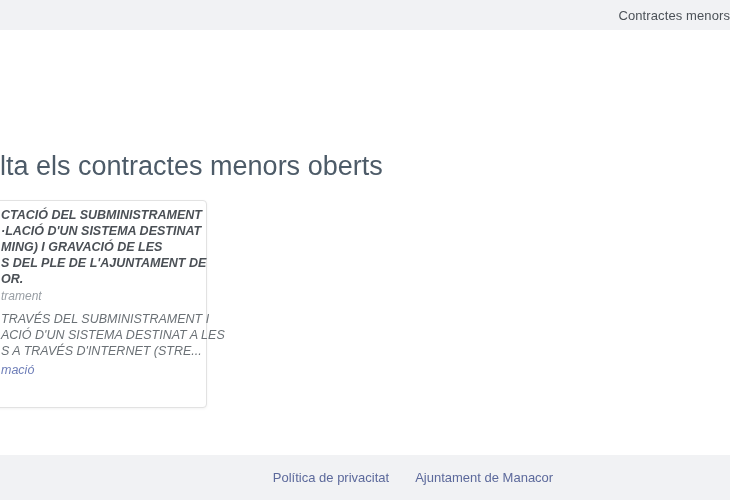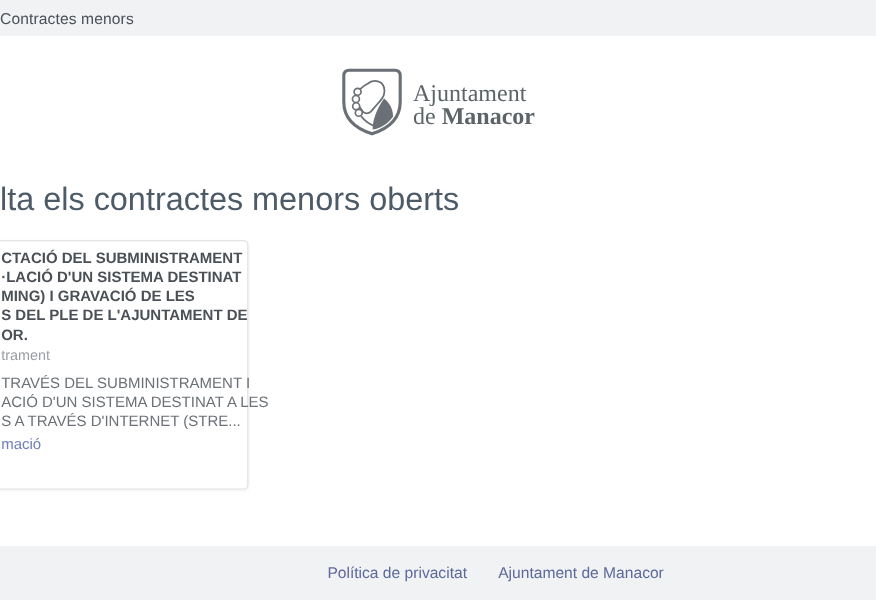--- a/index.html
+++ b/index.html
@@ -21,21 +21,21 @@
 
   
   .topbar {
     position: absolute;
     top: 0; left: 0;
     width: 730px;
     height: 30px;
     background: #f1f2f4;
     display: flex;
     align-items: center;
-    justify-content: flex-start;
+    justify-content: flex-end;
   }
   .topbar-title {
     font-size: 13px;
     color: #4b5157;
     letter-spacing: 0.1px;
   }
 
   
   .logo-row {
     position: absolute;
@@ -84,20 +84,21 @@
     border: 1px solid #e2e2e2;
     border-radius: 4px;
     box-shadow: 0 1px 3px rgba(0,0,0,0.05);
     box-sizing: border-box;
   }
   .card-inner {
     position: absolute;
     top: 6px;
     left: 62px;
     right: 8px;
+    font-style: italic;
   }
   .card-title {
     font-size: 12.5px;
     line-height: 16px;
     font-weight: bold;
     color: #4b5056;
     white-space: nowrap;
   }
   .card-category {
     margin-top: 2px;
@@ -148,41 +149,20 @@
 </style>
 </head>
 <body>
 
 <div class="viewport">
 
   <div class="topbar">
     <span class="topbar-title">Contractes menors</span>
   </div>
 
-  <a class="logo-row">
-    <svg class="shield" viewBox="0 0 52 58">
-
-      <path d="M7 2.5 H45 Q49.5 2.5 49.5 7 V29 Q49.5 48 26 55.5 Q2.5 48 2.5 29 V7 Q2.5 2.5 7 2.5 Z" fill="#ffffff" stroke="#6a7076" stroke-width="2.6"></path>
-
-      <path d="M22 14 c6 -5 13 -2 14 3 c1.5 5 -1 9 -4 12 l-7 8 c-2 2 -5 2 -7 -0.5 l-3.5 -5 c-3 -6 -0.5 -13.5 7.5 -17.5 Z" fill="#ffffff" stroke="#6a7076" stroke-width="1.5"></path>
-
-      <circle cx="14" cy="20.5" r="2.9" fill="#ffffff" stroke="#6a7076" stroke-width="1.4"></circle>
-      <circle cx="12.6" cy="26.5" r="2.9" fill="#ffffff" stroke="#6a7076" stroke-width="1.4"></circle>
-      <circle cx="12.8" cy="32.5" r="2.9" fill="#ffffff" stroke="#6a7076" stroke-width="1.4"></circle>
-      <circle cx="15" cy="38" r="2.9" fill="#ffffff" stroke="#6a7076" stroke-width="1.4"></circle>
-
-      <path d="M17 41 q5 6 11 8" fill="none" stroke="#6a7076" stroke-width="1.4"></path>
-
-      <path d="M36 26 C41 30 43.5 35 43.5 41 C39 48 31 51.5 26.5 52 C26.5 45 29 36 36 26 Z" fill="#6a7076"></path>
-    </svg>
-    <div class="logo-text">
-      <div>Ajuntament</div>
-      <div><span>de </span><span class="bold">Manacor</span></div>
-    </div>
-  </a>
 
   <h1 class="page-heading" style="margin:0;">lta els contractes menors oberts</h1>
 
   <div class="card">
     <div class="card-inner">
       <div class="card-title">
         <div>CTACIÓ DEL SUBMINISTRAMENT</div>
         <div>·LACIÓ D'UN SISTEMA DESTINAT</div>
         <div>MING) I GRAVACIÓ DE LES</div>
         <div>S DEL PLE DE L'AJUNTAMENT DE</div>

